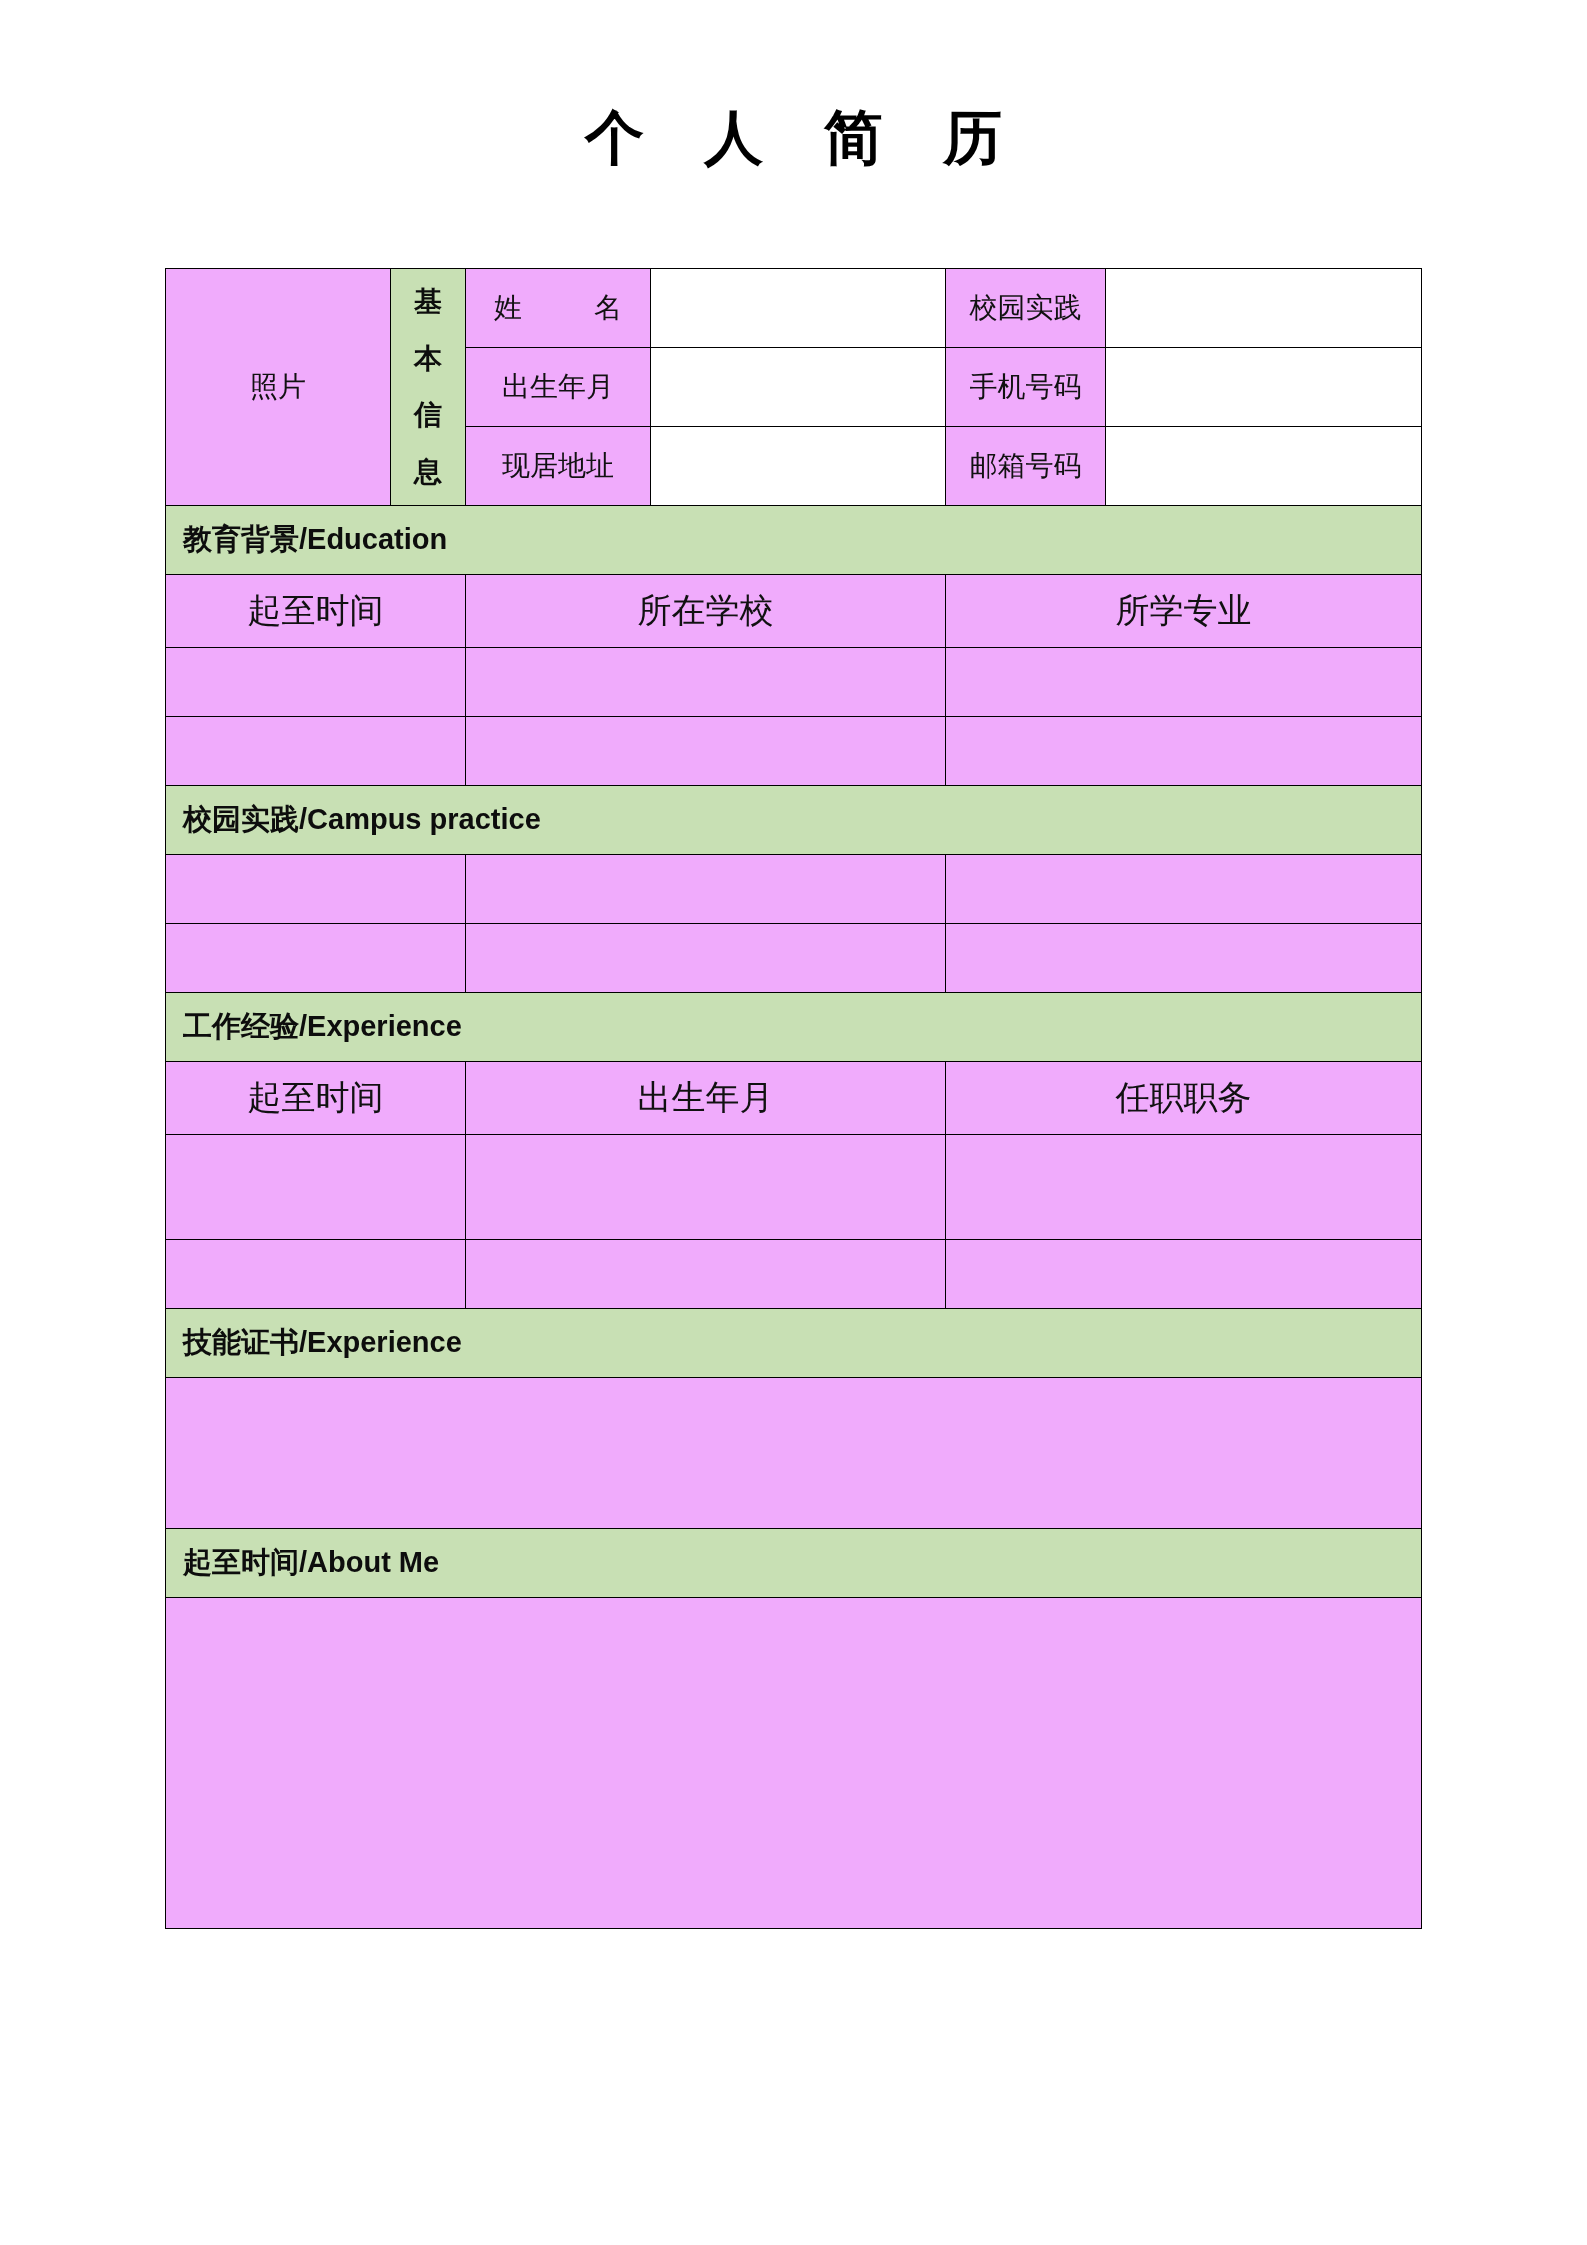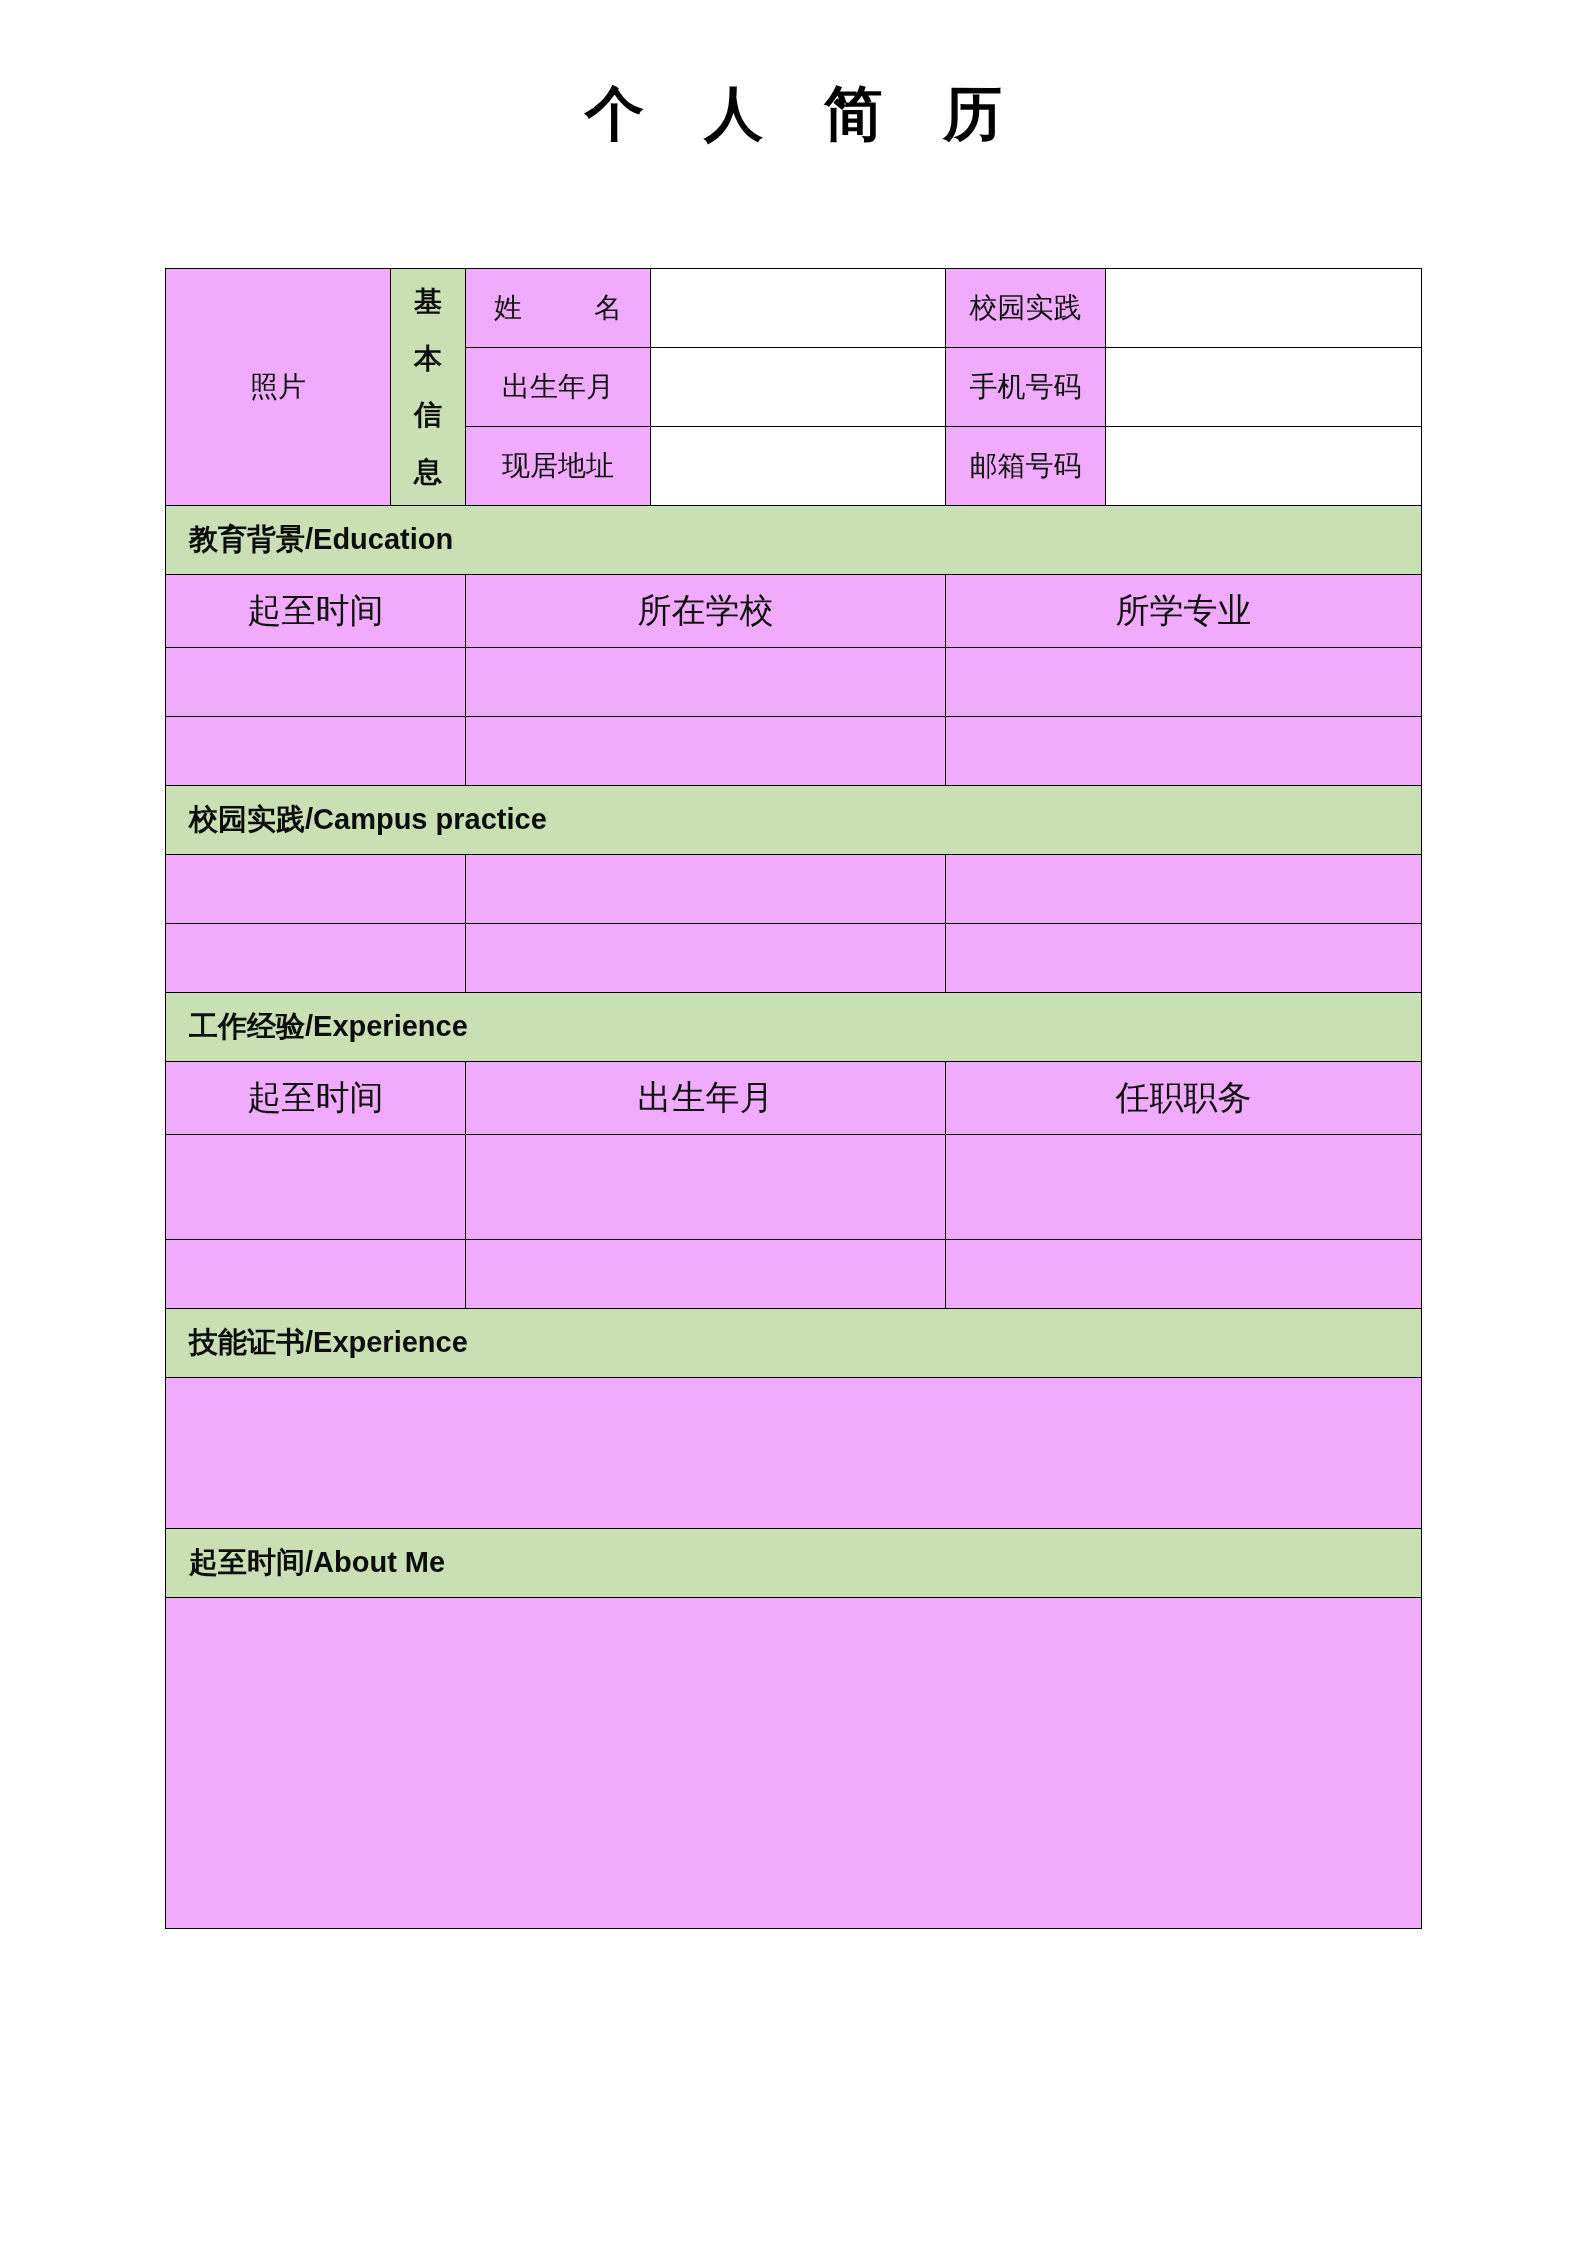--- a/index.html
+++ b/index.html
@@ -21,21 +21,21 @@
     position: relative;
     width: 1587px;
     height: 2245px;
     background: #ffffff;
   }
 
   
   .doc-title {
     position: absolute;
     left: 0;
-    top: 84px;
+    top: 108px;
     width: 1587px;
     text-align: center;
     font-size: 59px;
     font-weight: bold;
     letter-spacing: 22px;
     text-indent: 22px;
     line-height: 1.05;
     color: #000000;
     font-family: "Liberation Sans", "DejaVu Sans", sans-serif;
   }
@@ -71,21 +71,20 @@
     height: 68px;
   }
   .section-band .section-label {
     display: block;
     padding-left: 17px;
     font-size: 29px;
     font-weight: bold;
     letter-spacing: 0px;
     color: #0d0d0d;
     font-family: "Liberation Sans", "DejaVu Sans", sans-serif;
-    margin-left: 6px;
   }
 
   
   td.vertical-label {
     background: #c8e0b4;
     width: 75px;
   }
   .vertical-label .vtext {
     display: flex;
     flex-direction: column;

